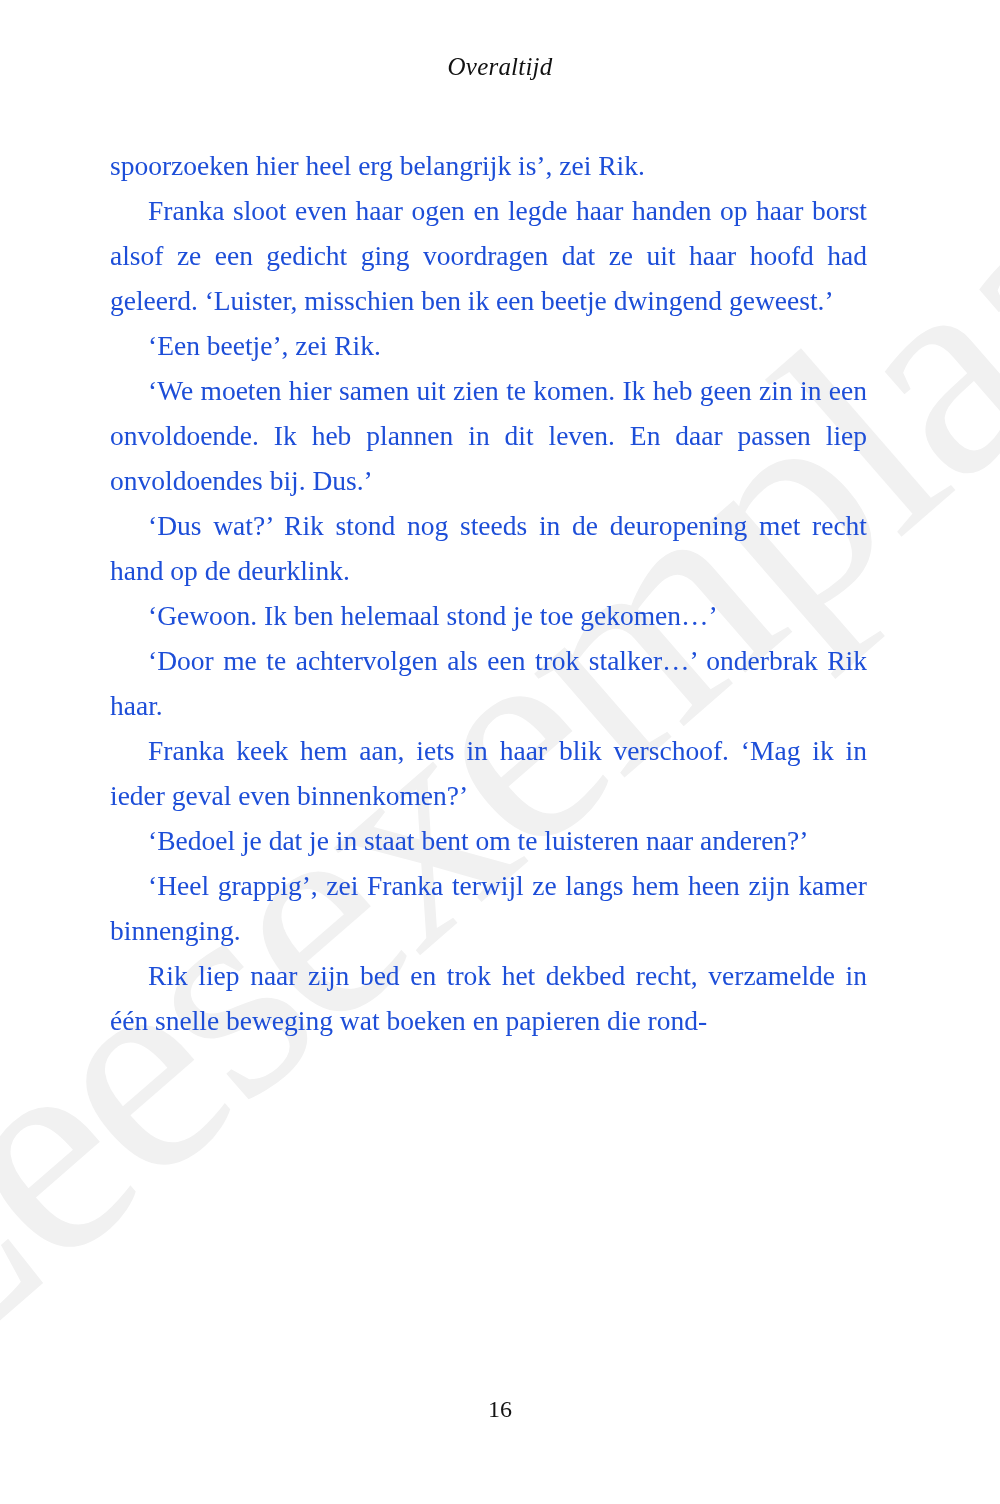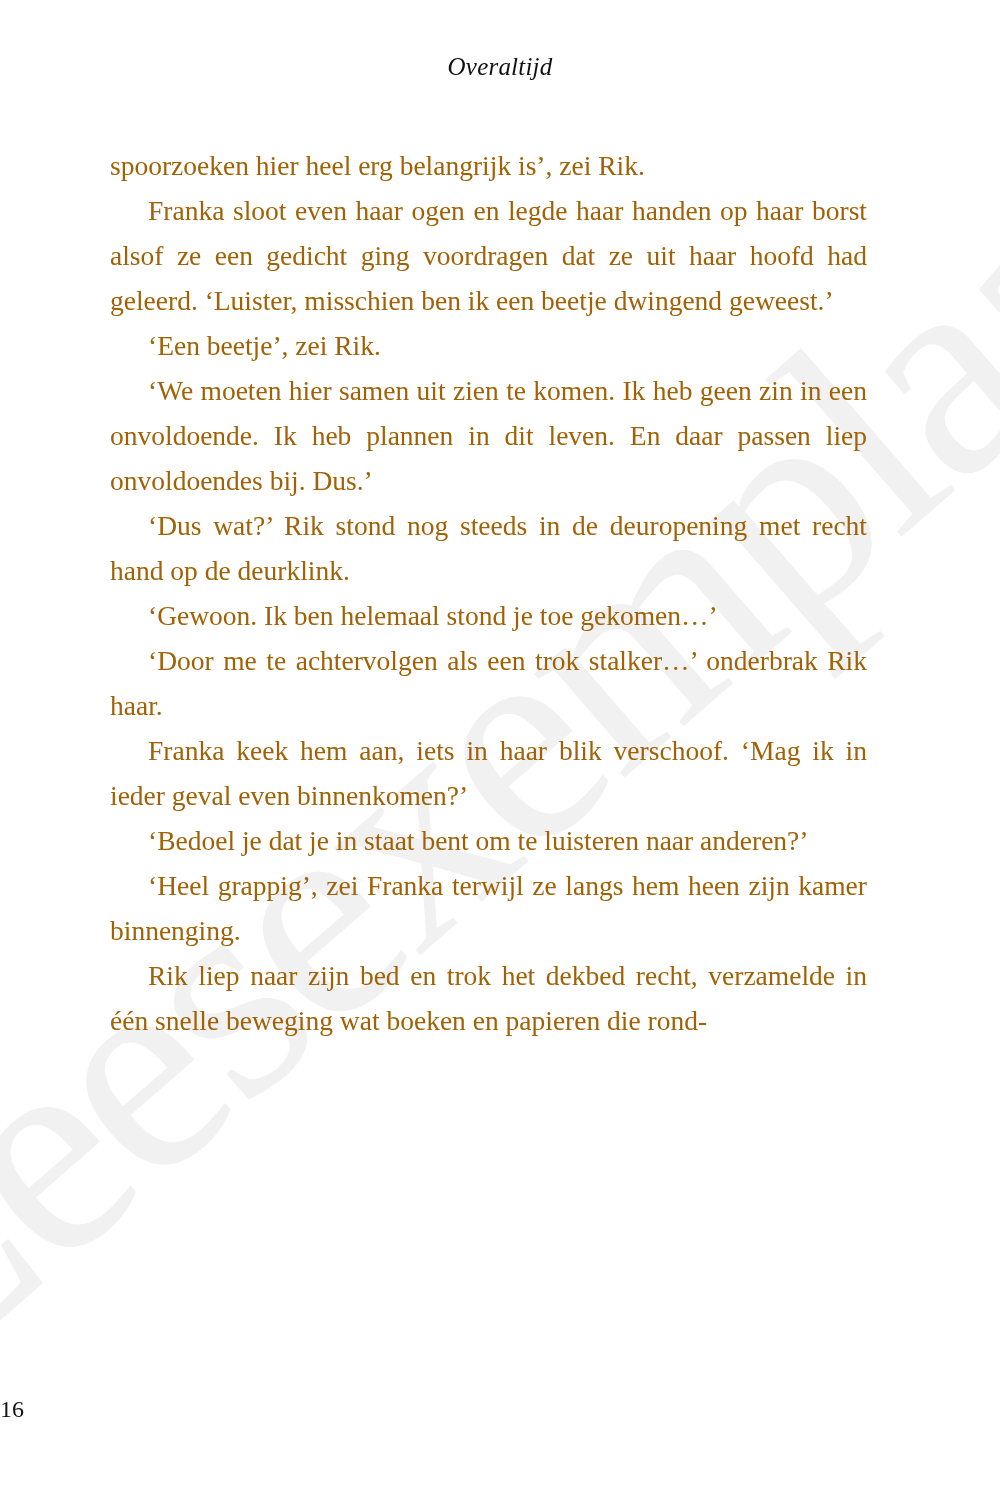--- a/index.html
+++ b/index.html
@@ -65,38 +65,39 @@
 
   .body-text {
     position: absolute;
     top: 143px;
     left: 110px;
     width: 757px;
     font-size: 27.5px;
     line-height: 45px;
     text-align: justify;
     text-justify: inter-word;
-    color: #a16207;
+    color: #1d4ed8;
     hyphens: none;
   }
 
   .body-text p {
     margin: 0;
     text-indent: 0;
   }
   .body-text p.indented {
     text-indent: 38px;
   }
   
 
   .folio {
     position: absolute;
     top: 1396px;
     left: 0;
     width: 1000px;
+    text-align: center;
     font-size: 24px;
     color: #141414;
   }
 </style>
 </head>
 <body>
 
 <div class="page">
 
   <div class="watermark-layer">

